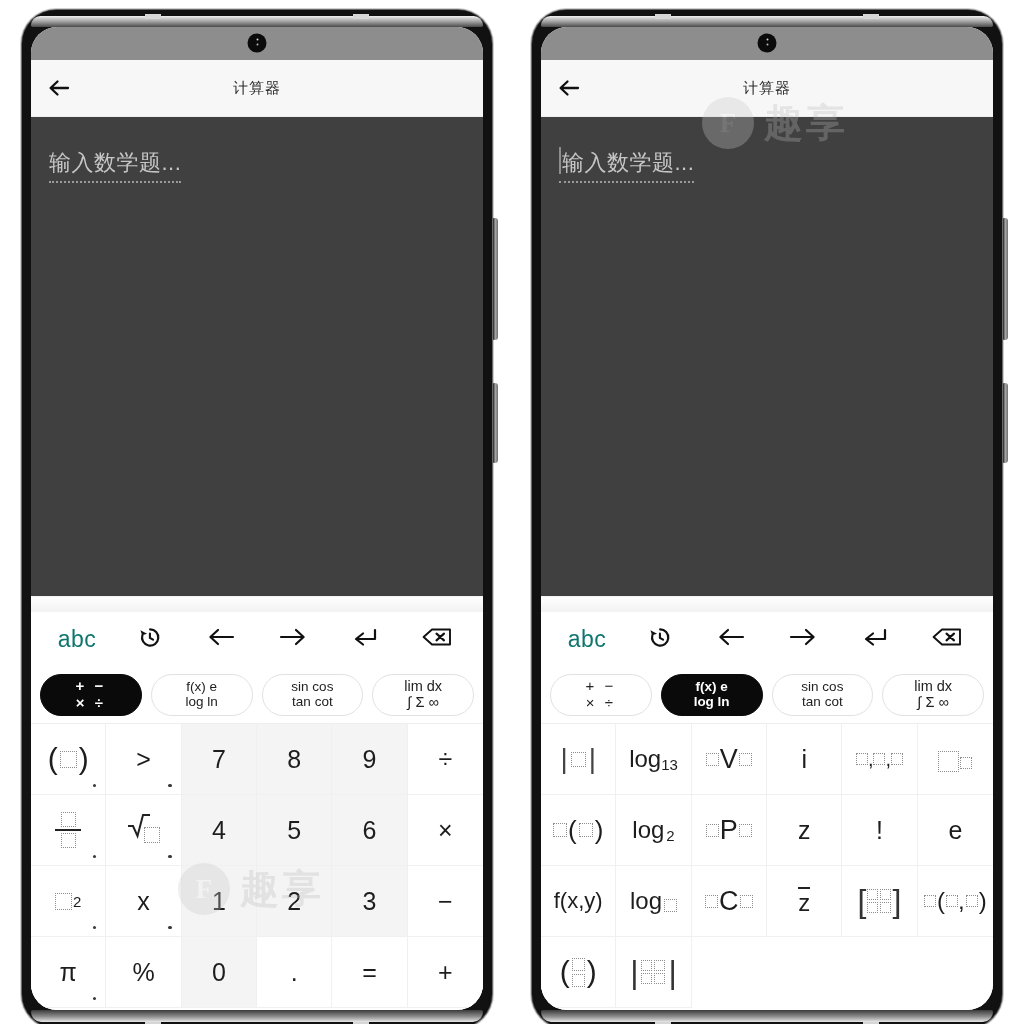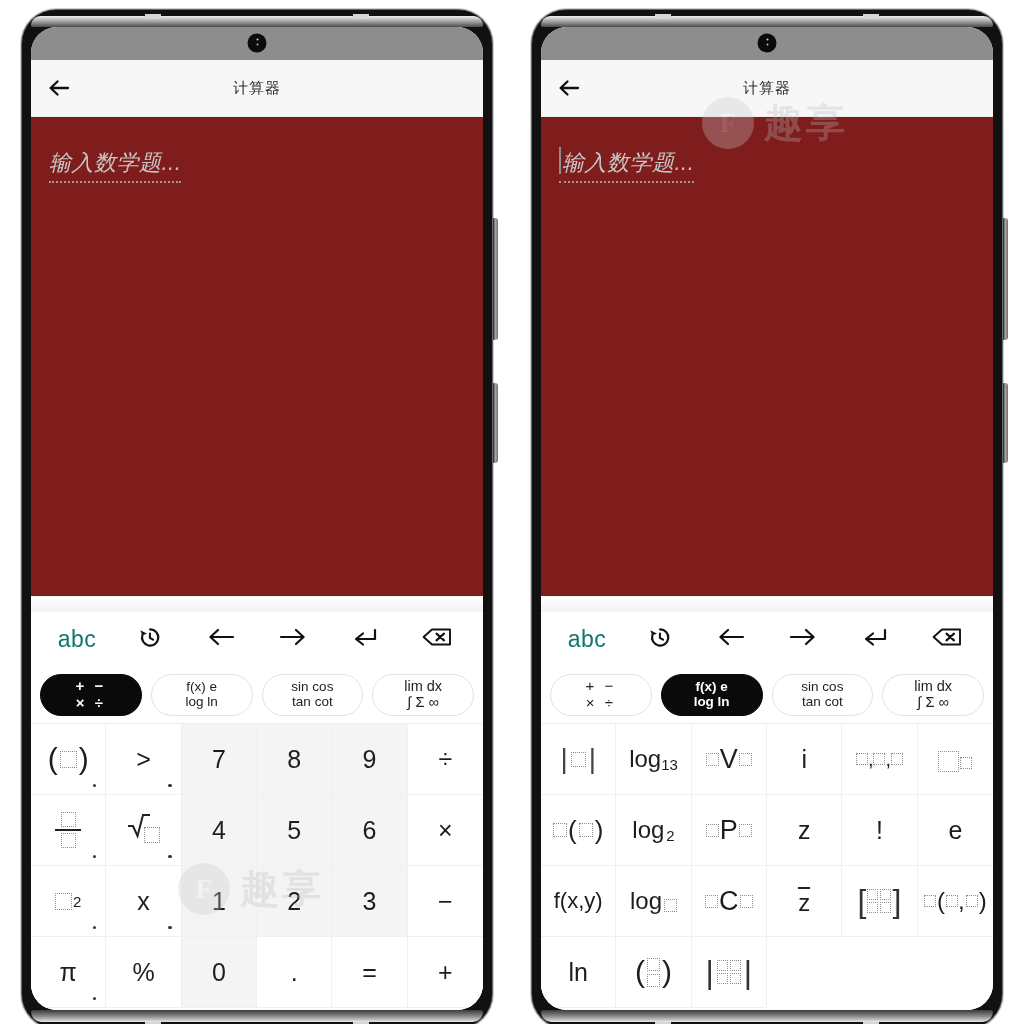--- a/index.html
+++ b/index.html
@@ -113,23 +113,22 @@
     position: absolute; left: 0; right: 0;
     text-align: center;
     font-size: 15px; color: #2b2b2b; letter-spacing: 1px;
     pointer-events: none;
   }
 
   
   .expr-area {
     flex: 1 1 auto;
     position: relative;
-    background: #7f1d1d;
+    background: #404040;
     padding: 26px 18px 0 18px;
-    font-style: italic;
   }
   .expr-input {
     position: relative;
     display: inline-flex;
     align-items: baseline;
     border-bottom: 2px dotted #9b9b9b;
     padding-bottom: 3px;
     min-width: 125px;
   }
   .caret {
@@ -622,23 +621,20 @@
                   <span style="display:inline-block;width:11px;height:11px;border:1.4px dotted #8d8d8d;margin:0 0px 0 0px;vertical-align:middle;"></span>
                   <span style="display:inline-block;width:11px;height:11px;border:1.4px dotted #8d8d8d;margin:0 0px 0 0px;vertical-align:middle;"></span>
                   <span style="display:inline-block;width:11px;height:11px;border:1.4px dotted #8d8d8d;margin:0 0px 0 0px;vertical-align:middle;"></span>
                   <span style="display:inline-block;width:11px;height:11px;border:1.4px dotted #8d8d8d;margin:0 0px 0 0px;vertical-align:middle;"></span>
                 </span>]</span>
             </div>
             <div class="key">
               <span style="display:inline-flex;align-items:center;font-size:24px;"><span style="display:inline-block;width:12px;height:12px;border:1.4px dotted #8d8d8d;margin:0 1px 0 0px;vertical-align:middle;"></span>(<span style="display:inline-block;width:12px;height:12px;border:1.4px dotted #8d8d8d;margin:0 0px 0 1px;vertical-align:middle;"></span>,<span style="display:inline-block;width:12px;height:12px;border:1.4px dotted #8d8d8d;margin:0 1px 0 1px;vertical-align:middle;"></span>)</span>
             </div>
             <div class="key">
-              <span class="txt">ln</span>
-            </div>
-            <div class="key">
               <span style="display:inline-flex;align-items:center;font-size:30px;">(<span style="display:inline-flex;flex-direction:column;gap:3px;margin:0 2px;">
                   <span style="display:inline-block;width:13px;height:13px;border:1.4px dotted #8d8d8d;margin:0 0px 0 0px;vertical-align:middle;"></span>
                   <span style="display:inline-block;width:13px;height:13px;border:1.4px dotted #8d8d8d;margin:0 0px 0 0px;vertical-align:middle;"></span>
                 </span>)</span>
             </div>
             <div class="key">
               <span style="display:inline-flex;align-items:center;font-size:32px;color:#333;">|<span style="display:inline-grid;grid-template-columns:auto auto;gap:2px;margin:0 3px;">
                   <span style="display:inline-block;width:11px;height:11px;border:1.4px dotted #8d8d8d;margin:0 0px 0 0px;vertical-align:middle;"></span>
                   <span style="display:inline-block;width:11px;height:11px;border:1.4px dotted #8d8d8d;margin:0 0px 0 0px;vertical-align:middle;"></span>
                   <span style="display:inline-block;width:11px;height:11px;border:1.4px dotted #8d8d8d;margin:0 0px 0 0px;vertical-align:middle;"></span>

